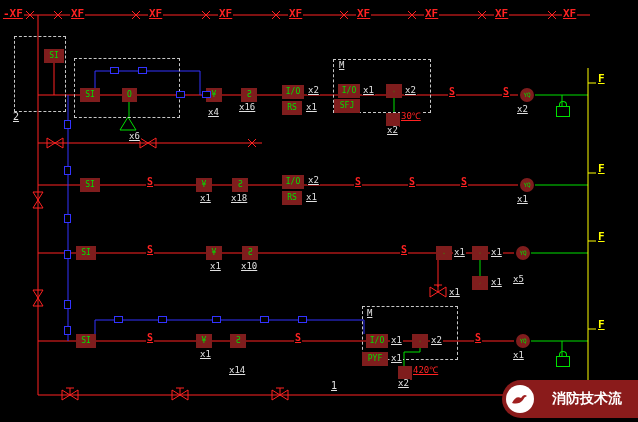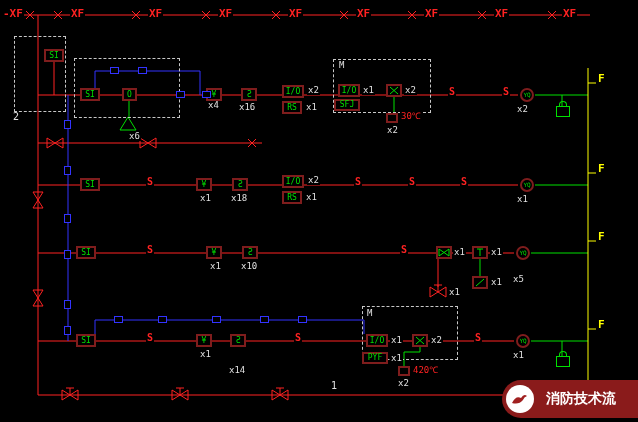--- a/index.html
+++ b/index.html
@@ -1,35 +1,35 @@
 <!DOCTYPE html>
 <html><head>
 <meta charset="utf-8">
 <style>
   html,body{margin:0;padding:0;background:#000;}
   #stage{position:relative;width:638px;height:422px;background:#000;overflow:hidden;
          font-family:"DejaVu Sans Mono",monospace;}
   svg.wires{position:absolute;left:0;top:0;z-index:0;}
   .dash{position:absolute;border:1px dashed #c8c8c8;z-index:1;}
-  .dev{position:absolute;box-sizing:border-box;border:2px solid #7f1d1d;background:#000;
+  .dev{position:absolute;box-sizing:border-box;border:7px solid #7f1d1d;background:#000;
        color:#00e000;display:flex;align-items:center;justify-content:center;
        font-size:8px;line-height:1;z-index:2;}
   .circ{border-radius:50%;font-size:6px;}
   .rev{transform:scaleX(-1);display:inline-block;}
   .term{position:absolute;box-sizing:border-box;border:1px solid #3333ff;background:#000;
         width:9px;height:7px;z-index:2;}
   .term.v{width:7px;height:9px;}
   .lock{position:absolute;width:12px;height:9px;border:1px solid #00e000;background:#000;z-index:2;}
   .lock:before{content:"";position:absolute;left:2px;top:-6px;width:6px;height:5px;
         border:1px solid #00e000;border-bottom:none;border-radius:4px 4px 0 0;}
-  .lbl{position:absolute;white-space:nowrap;line-height:1;background:#000;z-index:3;padding:0 1px;}
+  .lbl{position:absolute;white-space:nowrap;line-height:1;background:#000;z-index:3;padding:0 1px;text-decoration:underline;}
   .red{color:#ff2222}.white{color:#e0e0e0}.yellow{color:#ffff00}
   .b{font-weight:bold}.f9{font-size:9px}.f10{font-size:10px}.f11{font-size:11px}
   .wm{position:absolute;left:502px;top:380px;width:136px;height:38px;background:#8a1b1b;
-      border-radius:19px 0 0 19px;display:flex;align-items:center;gap:12px;
+      border-radius:19px 0 0 19px;display:flex;align-items:center;gap:18px;
       padding-left:4px;box-sizing:border-box;z-index:5;}
   .wm .logo{width:28px;height:28px;border-radius:50%;background:#fff;display:flex;
       align-items:center;justify-content:center;flex:0 0 auto;}
   .wm .txt{color:#fff;font-family:"DejaVu Sans",sans-serif;font-weight:bold;font-size:14px;}
 </style>
 </head>
 <body>
 
 <div id="stage">
 
@@ -140,21 +140,21 @@
       <span>SFJ</span>
     </div>
   <div class="dev" style="left:386px;top:113px;width:12px;height:10px"></div>
   <div class="dev circ" style="left:520px;top:88px;width:14px;height:14px">
       <span>YQ</span>
     </div>
   <div class="lock" style="left:556px;top:106px"></div>
 
   <div class="lbl white f9" style="left:338px;top:61px">M</div>
   <div class="lbl red f9" style="left:400px;top:112px">30℃</div>
-  <div class="lbl white f9" style="left:207px;top:101px">x4</div>
+  <div class="lbl white f9" style="left:207px;top:108px">x4</div>
   <div class="lbl white f9" style="left:238px;top:103px">x16</div>
   <div class="lbl white f9" style="left:307px;top:86px">x2</div>
   <div class="lbl white f9" style="left:305px;top:103px">x1</div>
   <div class="lbl white f9" style="left:362px;top:86px">x1</div>
   <div class="lbl white f9" style="left:404px;top:86px">x2</div>
   <div class="lbl white f9" style="left:386px;top:126px">x2</div>
   <div class="lbl white f9" style="left:128px;top:132px">x6</div>
   <div class="lbl white f9" style="left:516px;top:105px">x2</div>
   <div class="lbl red b f10" style="left:448px;top:87px">S</div>
   <div class="lbl red b f10" style="left:502px;top:87px">S</div>

